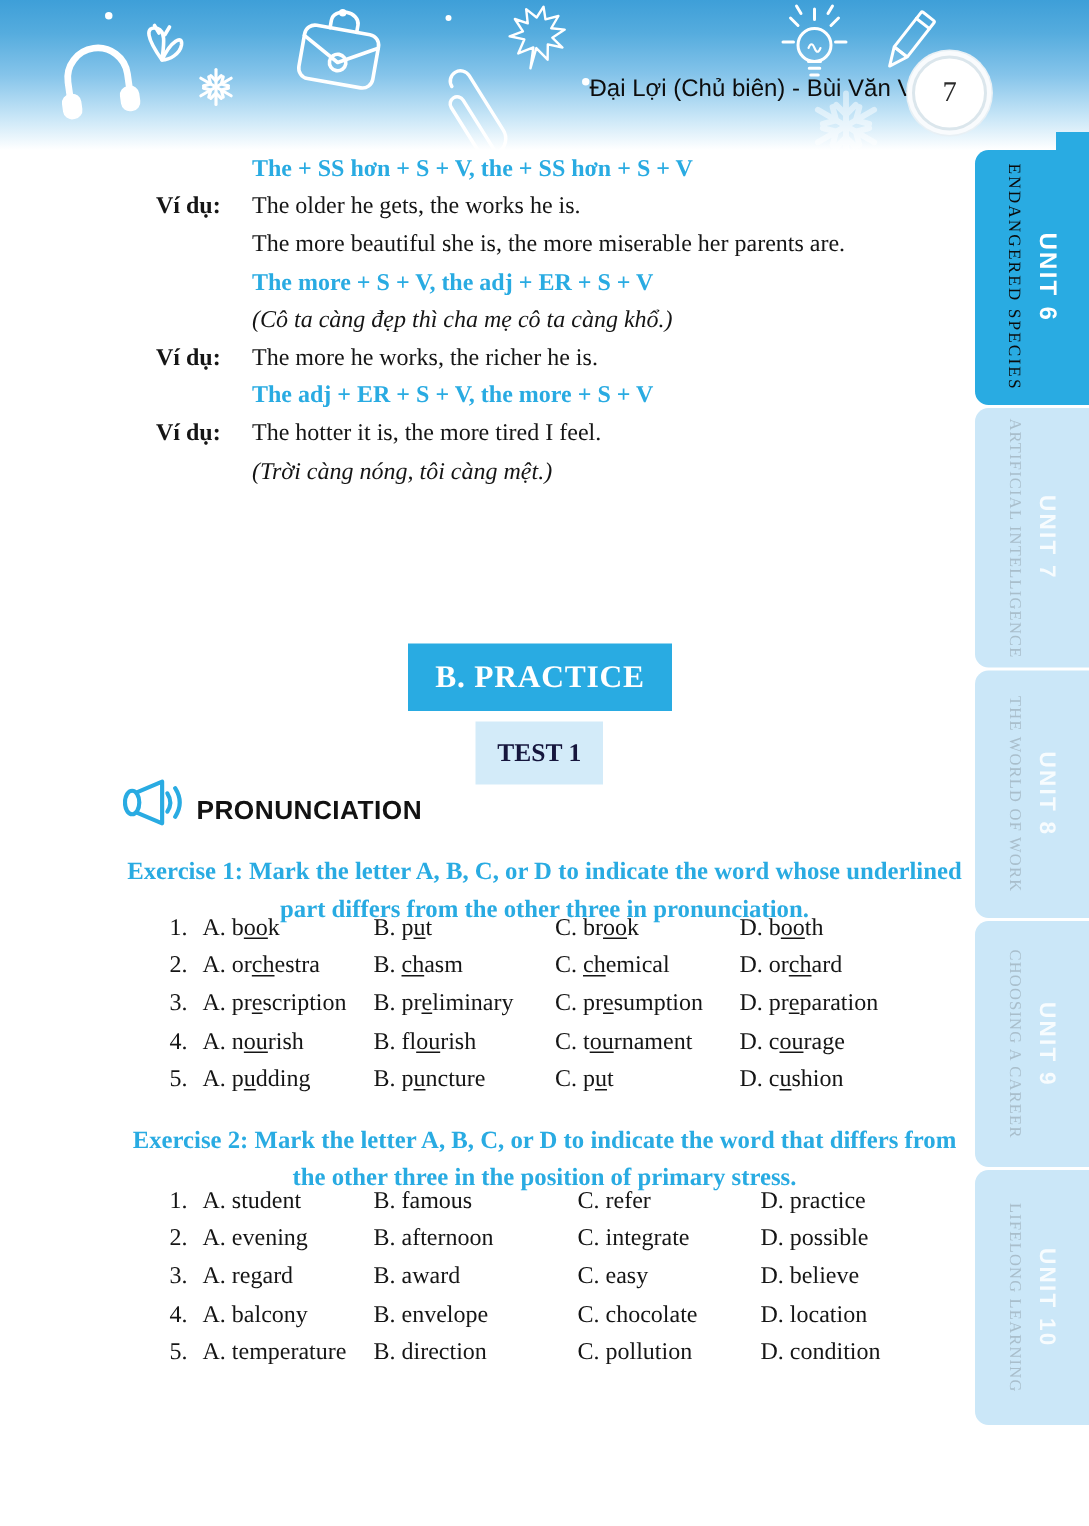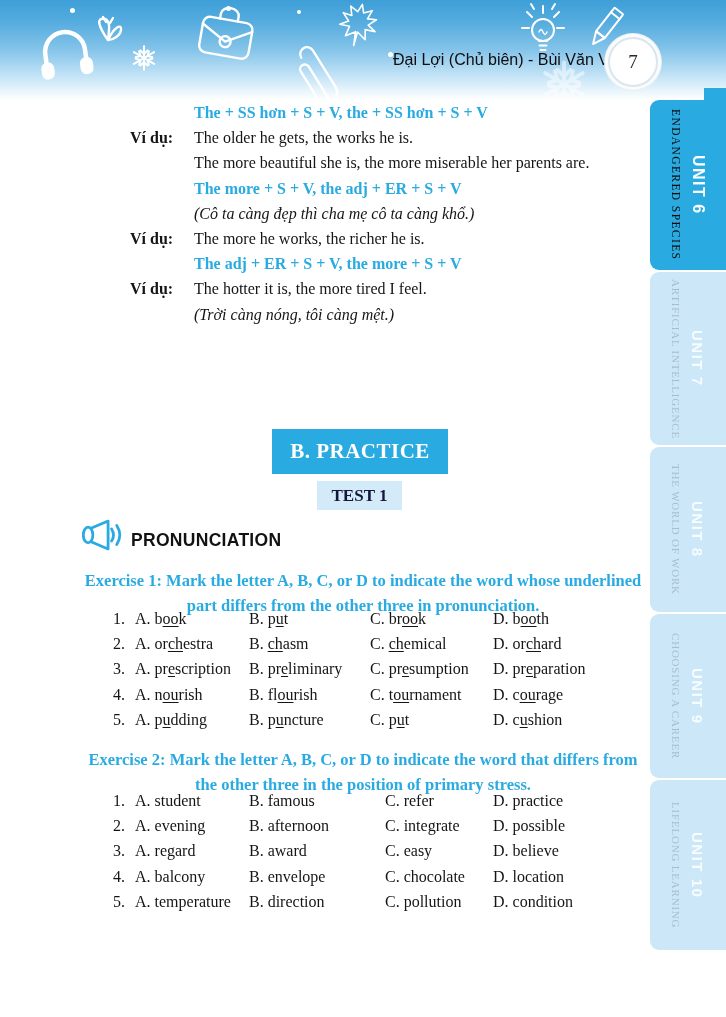--- a/index.html
+++ b/index.html
@@ -36,50 +36,50 @@
        display:flex;align-items:center;justify-content:center;gap:7px}
   .tab.active{background:var(--accent)}
   .topic{writing-mode:vertical-rl;font-family:"Liberation Serif",serif;font-size:11px;
          letter-spacing:.8px;color:#A9BECB;white-space:nowrap}
   .tab.active .topic{color:#0b0b0b;font-size:11.5px;letter-spacing:1.4px}
   .ulabel{writing-mode:vertical-rl;font-family:"Liberation Sans",sans-serif;font-weight:700;
           font-size:15px;letter-spacing:1.5px;color:rgba(255,255,255,.85);white-space:nowrap}
   .tab.active .ulabel{color:#fff;font-size:16px}
 
   
-  .grammar{position:absolute;left:116px;top:104px;width:556px}
+  .grammar{position:absolute;left:90px;top:104px;width:556px}
   .g-line{position:relative;height:25.2px;white-space:nowrap;font-size:16px;color:#151515}
   .g-label{position:absolute;left:14px;font-weight:700}
   .g-text{position:absolute;left:78px}
   .formula .g-text{color:var(--accent);font-weight:700}
   .translation .g-text{font-style:italic}
 
   
   .practice-banner{position:absolute;left:272px;top:429px;width:176px;height:45px;background:var(--accent);
         color:#fff;font-weight:700;font-size:21px;display:flex;align-items:center;justify-content:center;letter-spacing:.5px}
-  .test-banner{position:absolute;left:317px;top:481px;width:85px;height:29px;background:#D3EBF9;
+  .test-banner{position:absolute;left:317px;top:481px;width:85px;height:42px;background:#D3EBF9;
         color:#16163d;font-weight:700;font-size:17px;display:flex;align-items:center;justify-content:center}
 
   
   .pron{position:absolute;left:82px;top:519px;display:flex;align-items:flex-end;gap:9px}
   .speaker{width:40px;height:32px;stroke:var(--accent);fill:none;stroke-width:3.2;stroke-linecap:round;stroke-linejoin:round}
   .pron-label{font-weight:700;font-size:17.5px;color:#121212;letter-spacing:.3px}
 
   
   .ex-title{position:absolute;left:60px;width:606px;text-align:center;color:var(--accent);
             font-weight:700;font-size:16.5px;line-height:25px}
   .t1{top:568px}.t2{top:747px}
   .rows{position:absolute;left:100px;width:560px;font-size:16px;color:#151515}
   .ex1{top:610px}.ex2{top:792px}
   .row{position:relative;height:25.2px}
   .num{position:absolute;left:13px}
   .opt{position:absolute;white-space:nowrap}
   .optA{left:35px}.optB{left:149px}
   .ex1 .optC{left:270px}.ex1 .optD{left:393px}
-  .ex2 .optC{left:285px}.ex2 .optD{left:393px}
+  .ex2 .optC{left:285px}.ex2 .optD{left:407px}
   .ul{text-decoration:underline;text-underline-offset:2px}
 </style>
 </head>
 <body>
 
 
 
 <svg width="0" height="0" aria-hidden="true">
   <defs>
     <g id="sp">

